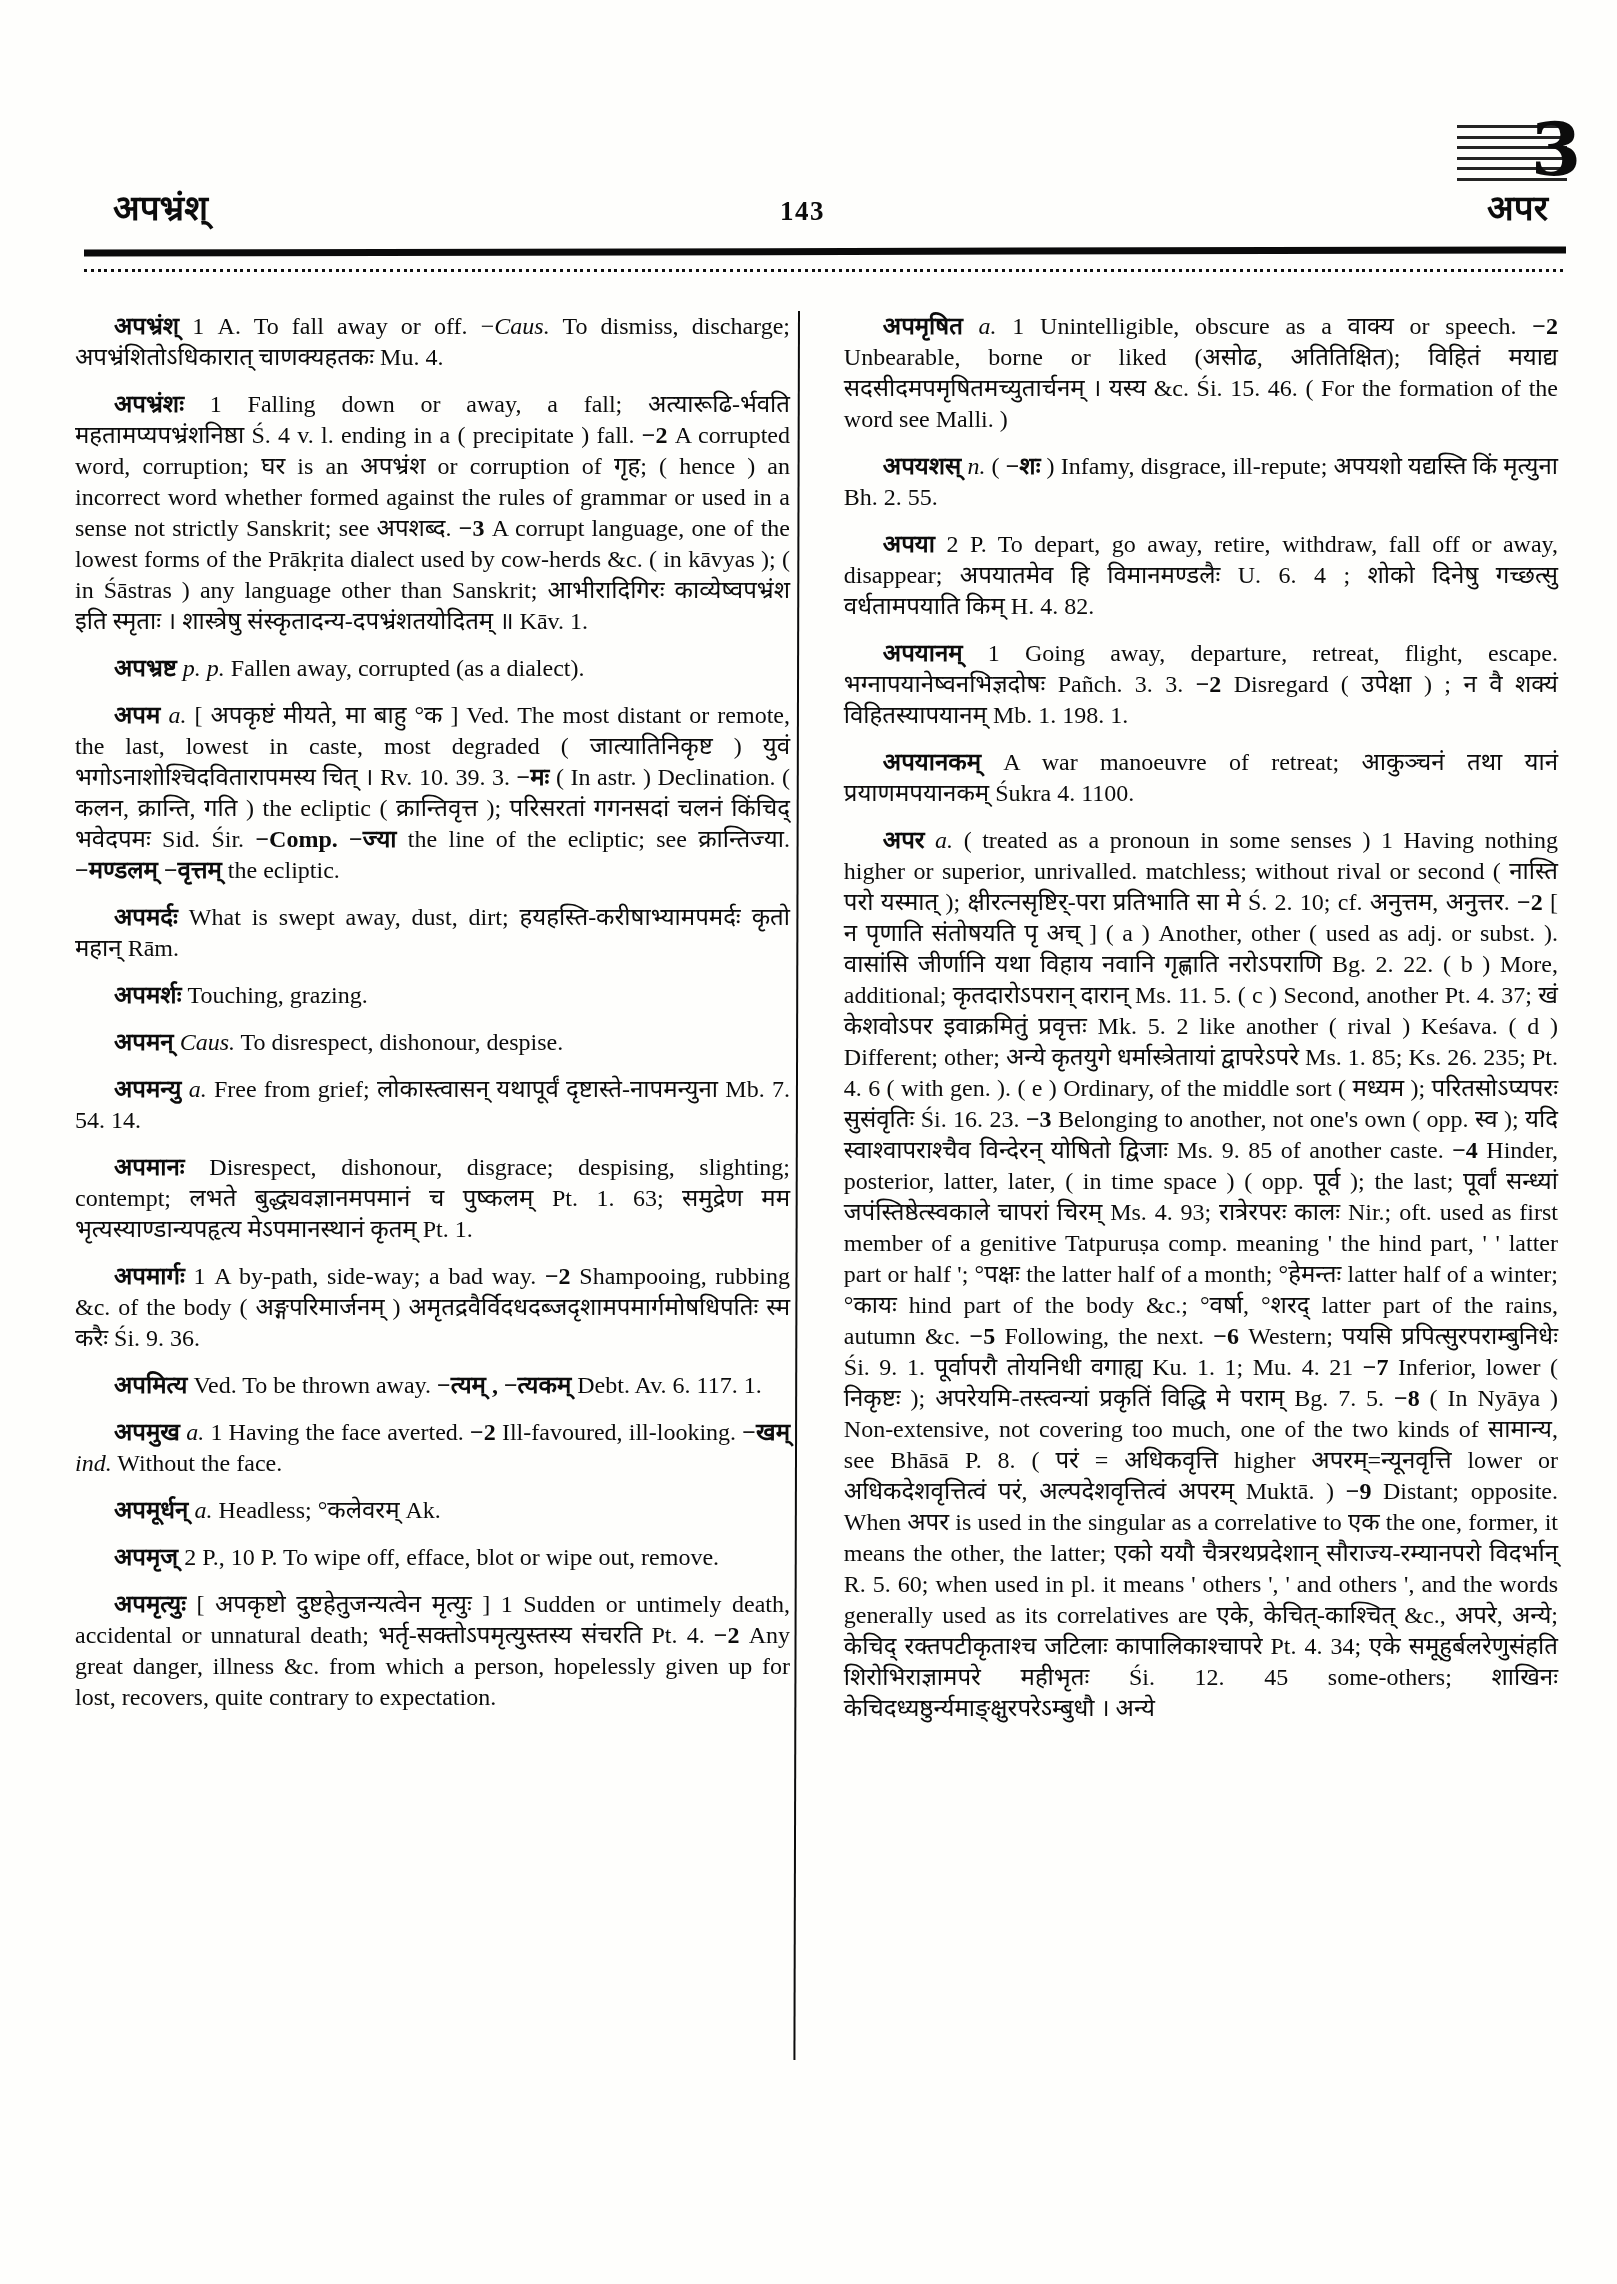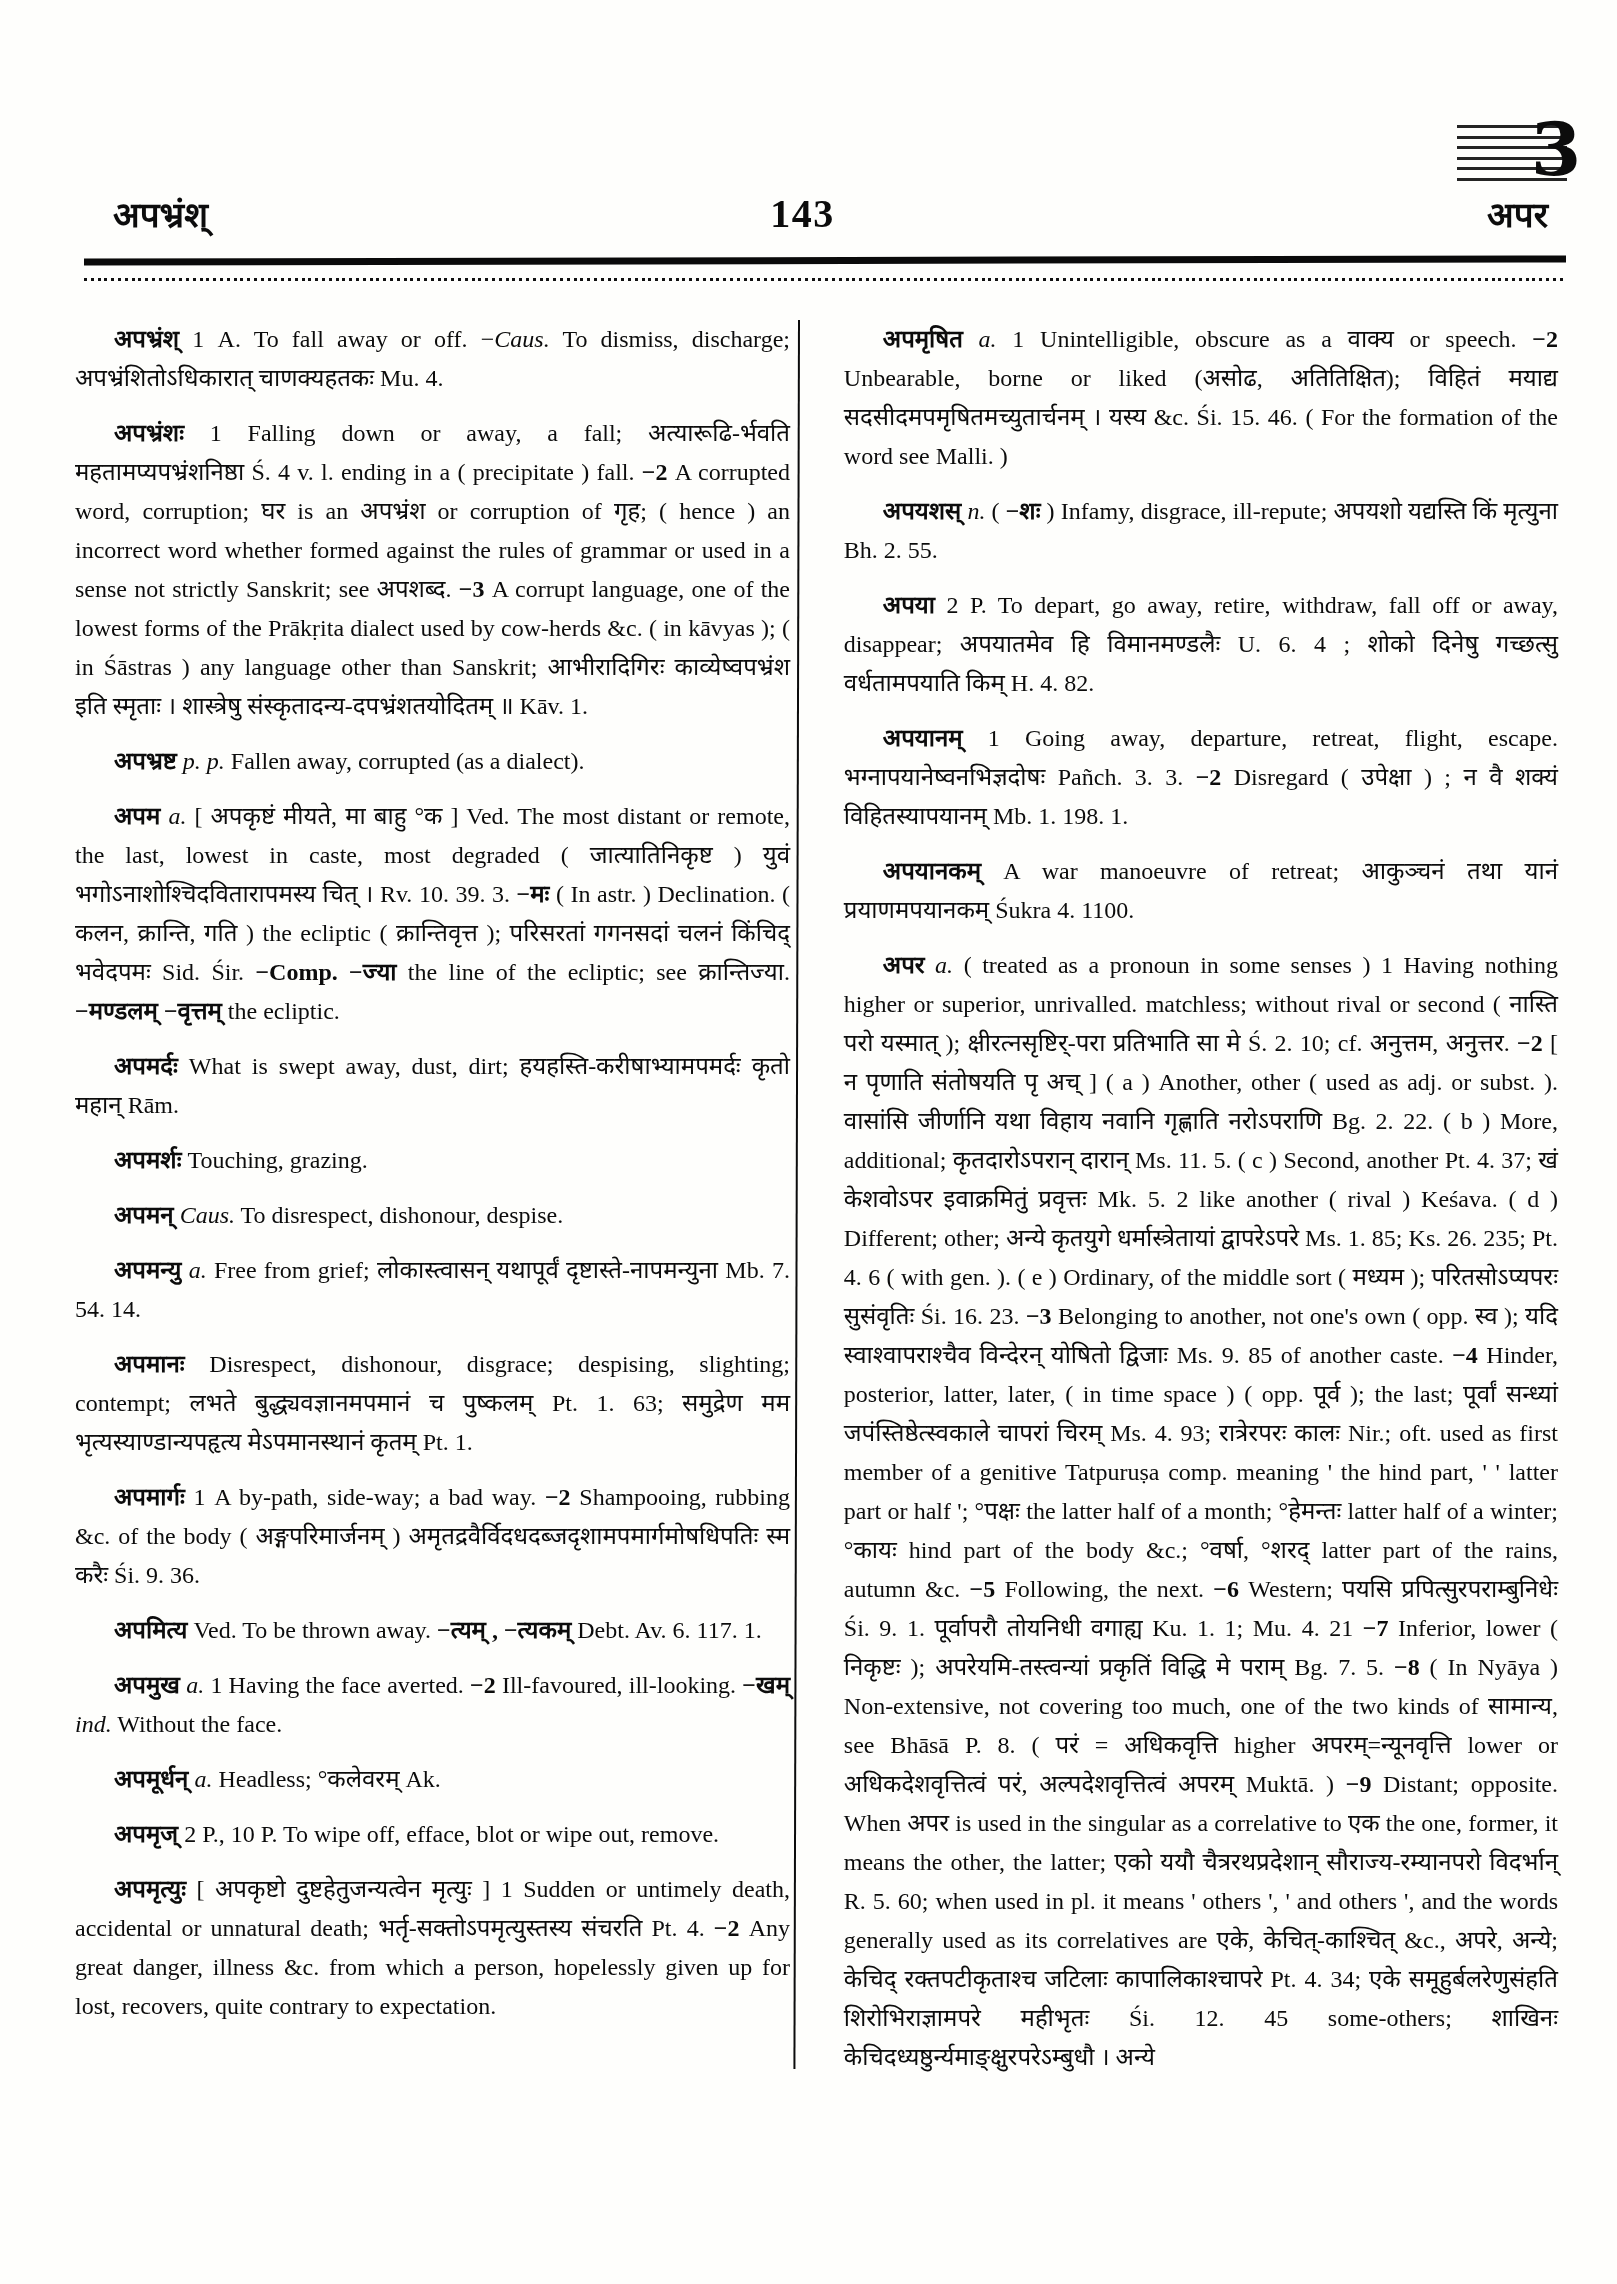--- a/index.html
+++ b/index.html
@@ -25,32 +25,32 @@
     position:absolute;right:0;top:-10.6px;
     font-size:72px;font-weight:bold;line-height:83px;
     font-family:"DejaVu Serif",serif;
   }
   
   .running-head{
     display:flex;justify-content:space-between;align-items:baseline;
     margin:190px 69px 0 113px;
   }
   .head-word{font-weight:bold;font-size:35px;line-height:38px;}
-  .page-num{font-weight:bold;font-size:40px;letter-spacing:1.5px;transform:translateX(-45px);}
+  .page-num{font-weight:bold;font-size:27px;letter-spacing:1.5px;transform:translateX(-45px);}
   .rule{height:6.8px;background:#0a0a0a;margin:19.6px 51px 0 84px;transform:rotate(-0.12deg);}
   .rule-dotted{
     height:3px;margin:15px 51px 0 84px;
     background:repeating-linear-gradient(to right,#111 0 3px,transparent 3px 6.8px);
   }
   
   .columns{
     display:flex;align-items:flex-start;
     margin:39px 59px 0 75px;
   }
-  .col{font-size:24px;line-height:39px;text-align:justify;}
+  .col{font-size:24px;line-height:31px;text-align:justify;}
   .col.left{width:715px;}
   .col.right{flex:1;margin-left:44px;}
   .col-divider{
     width:2.3px;height:1749px;background:#0c0c0c;
     margin-left:7.5px;flex:0 0 2.3px;
     transform:rotate(0.15deg);transform-origin:top;
   }
   p.entry{margin:0 0 16px 0;text-indent:39px;}
   p.entry:last-child{margin-bottom:0;}
   .b{font-weight:bold;}

